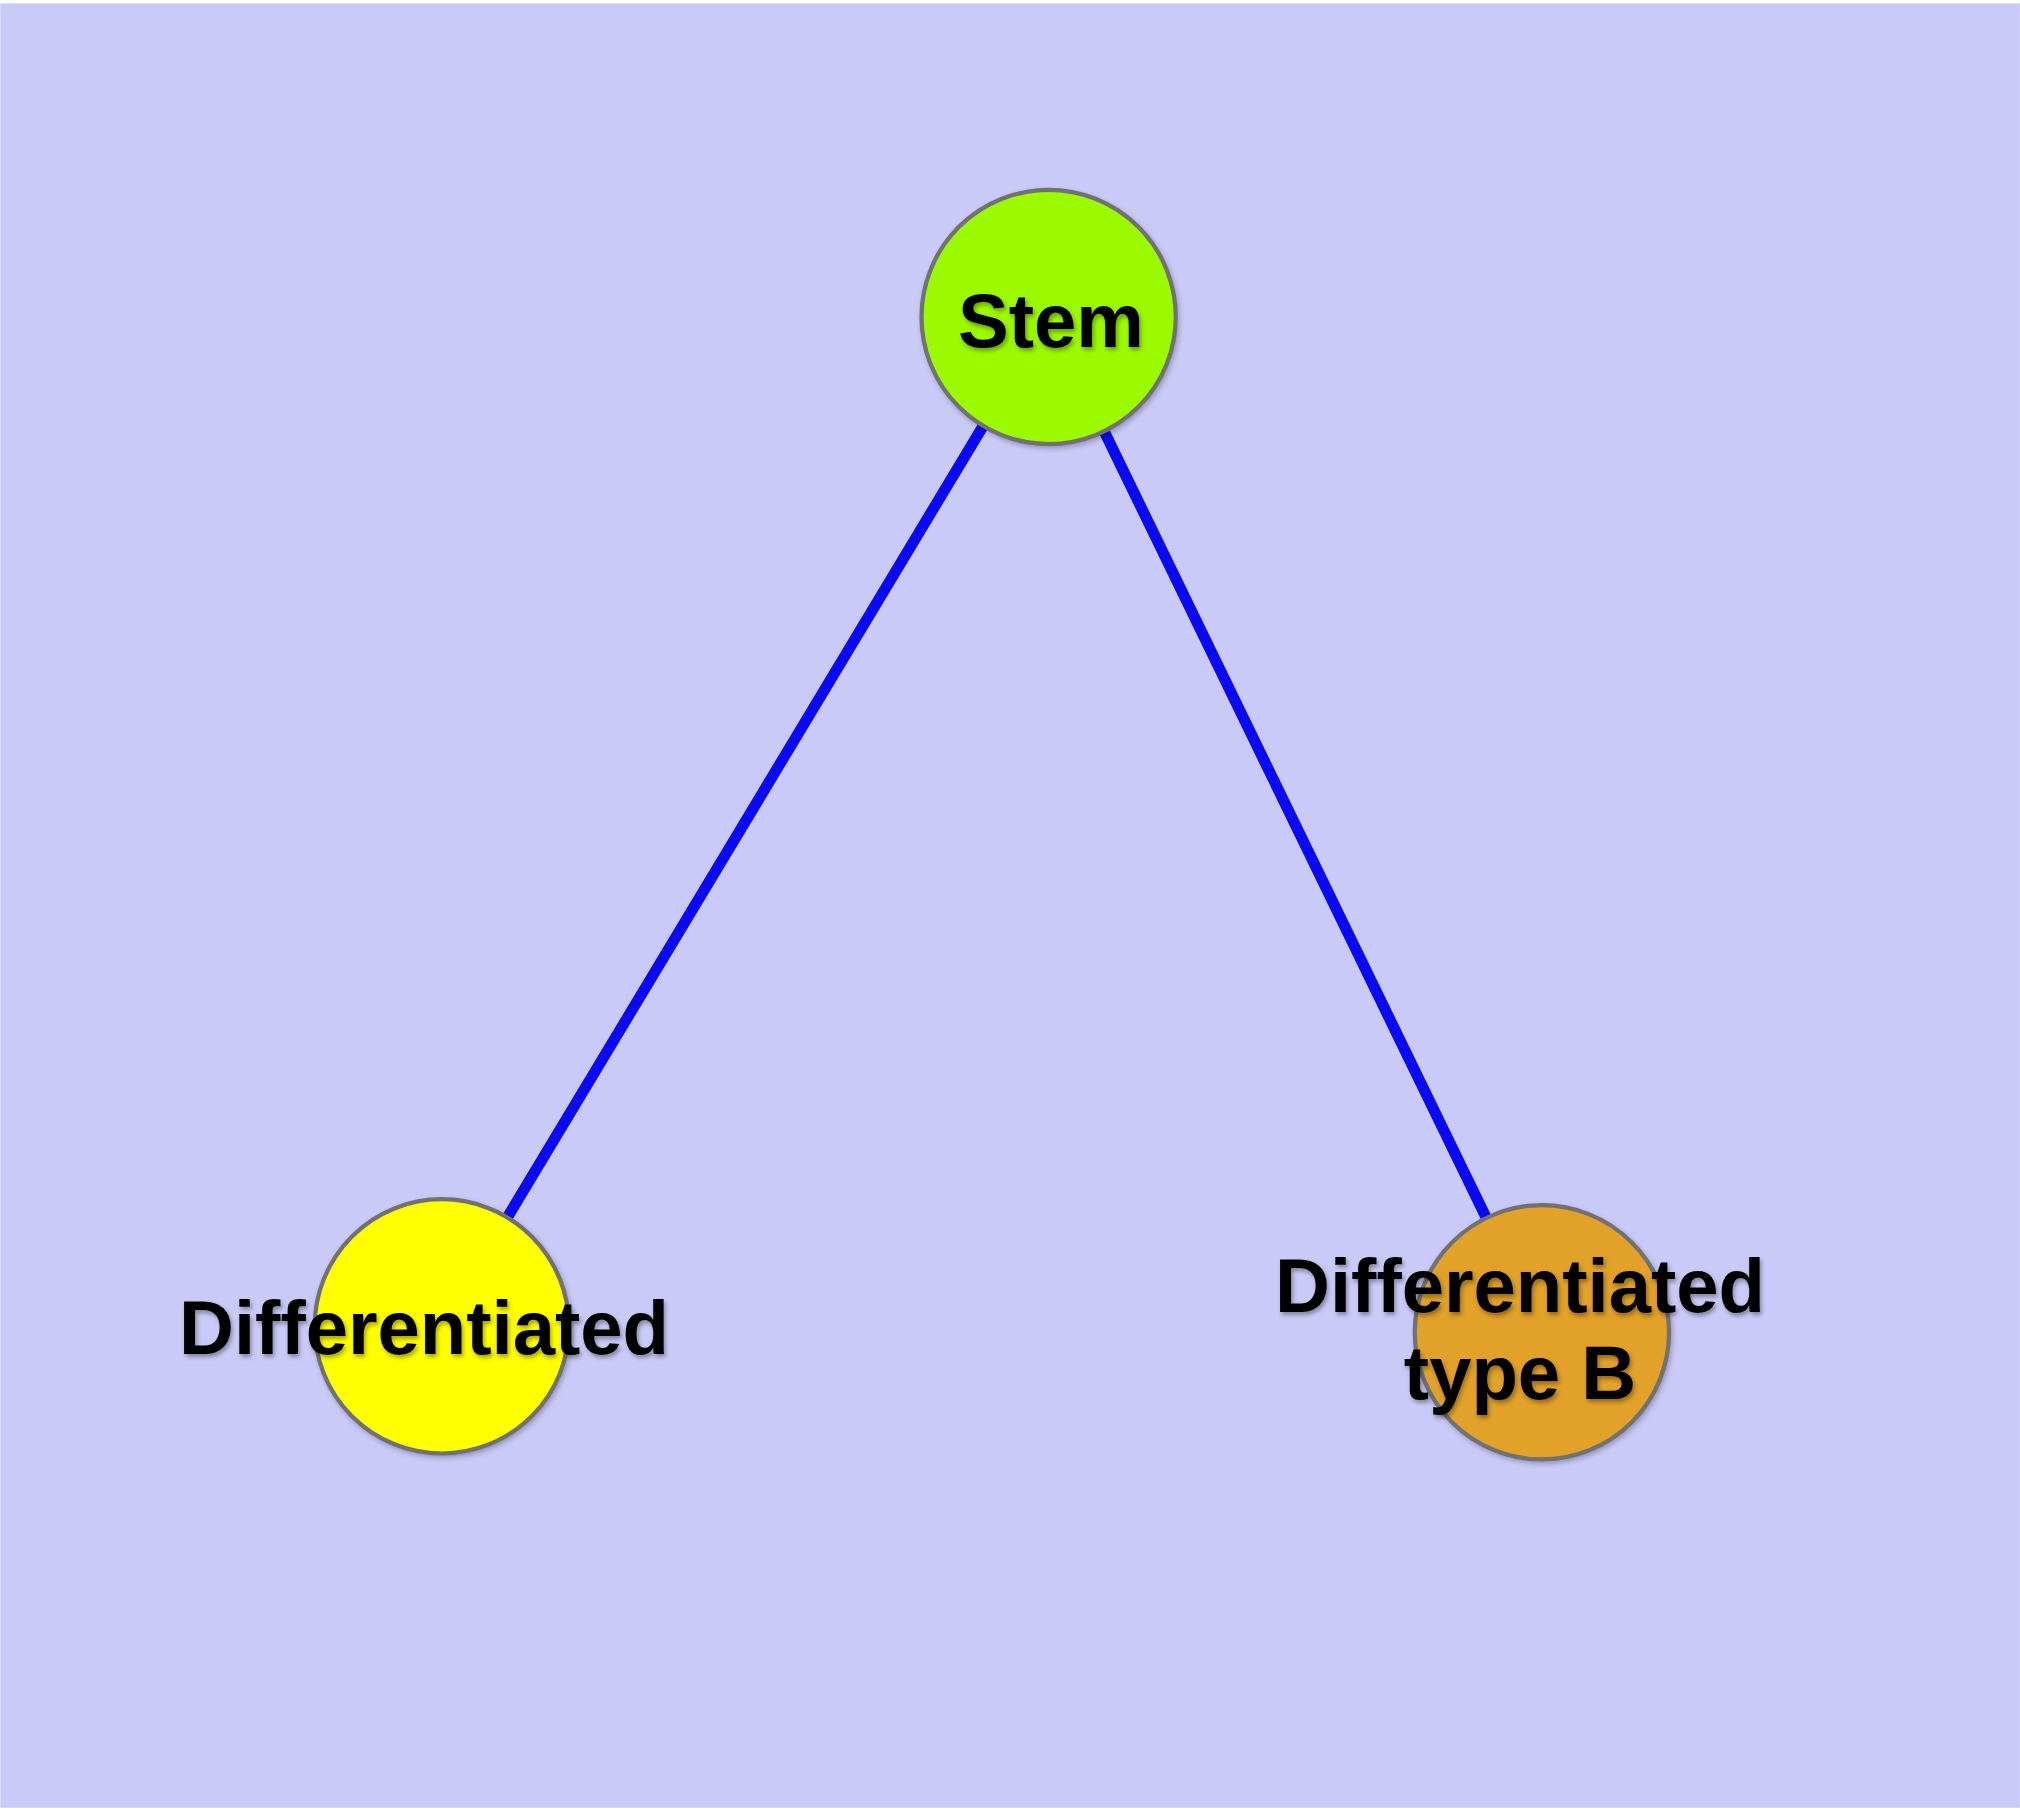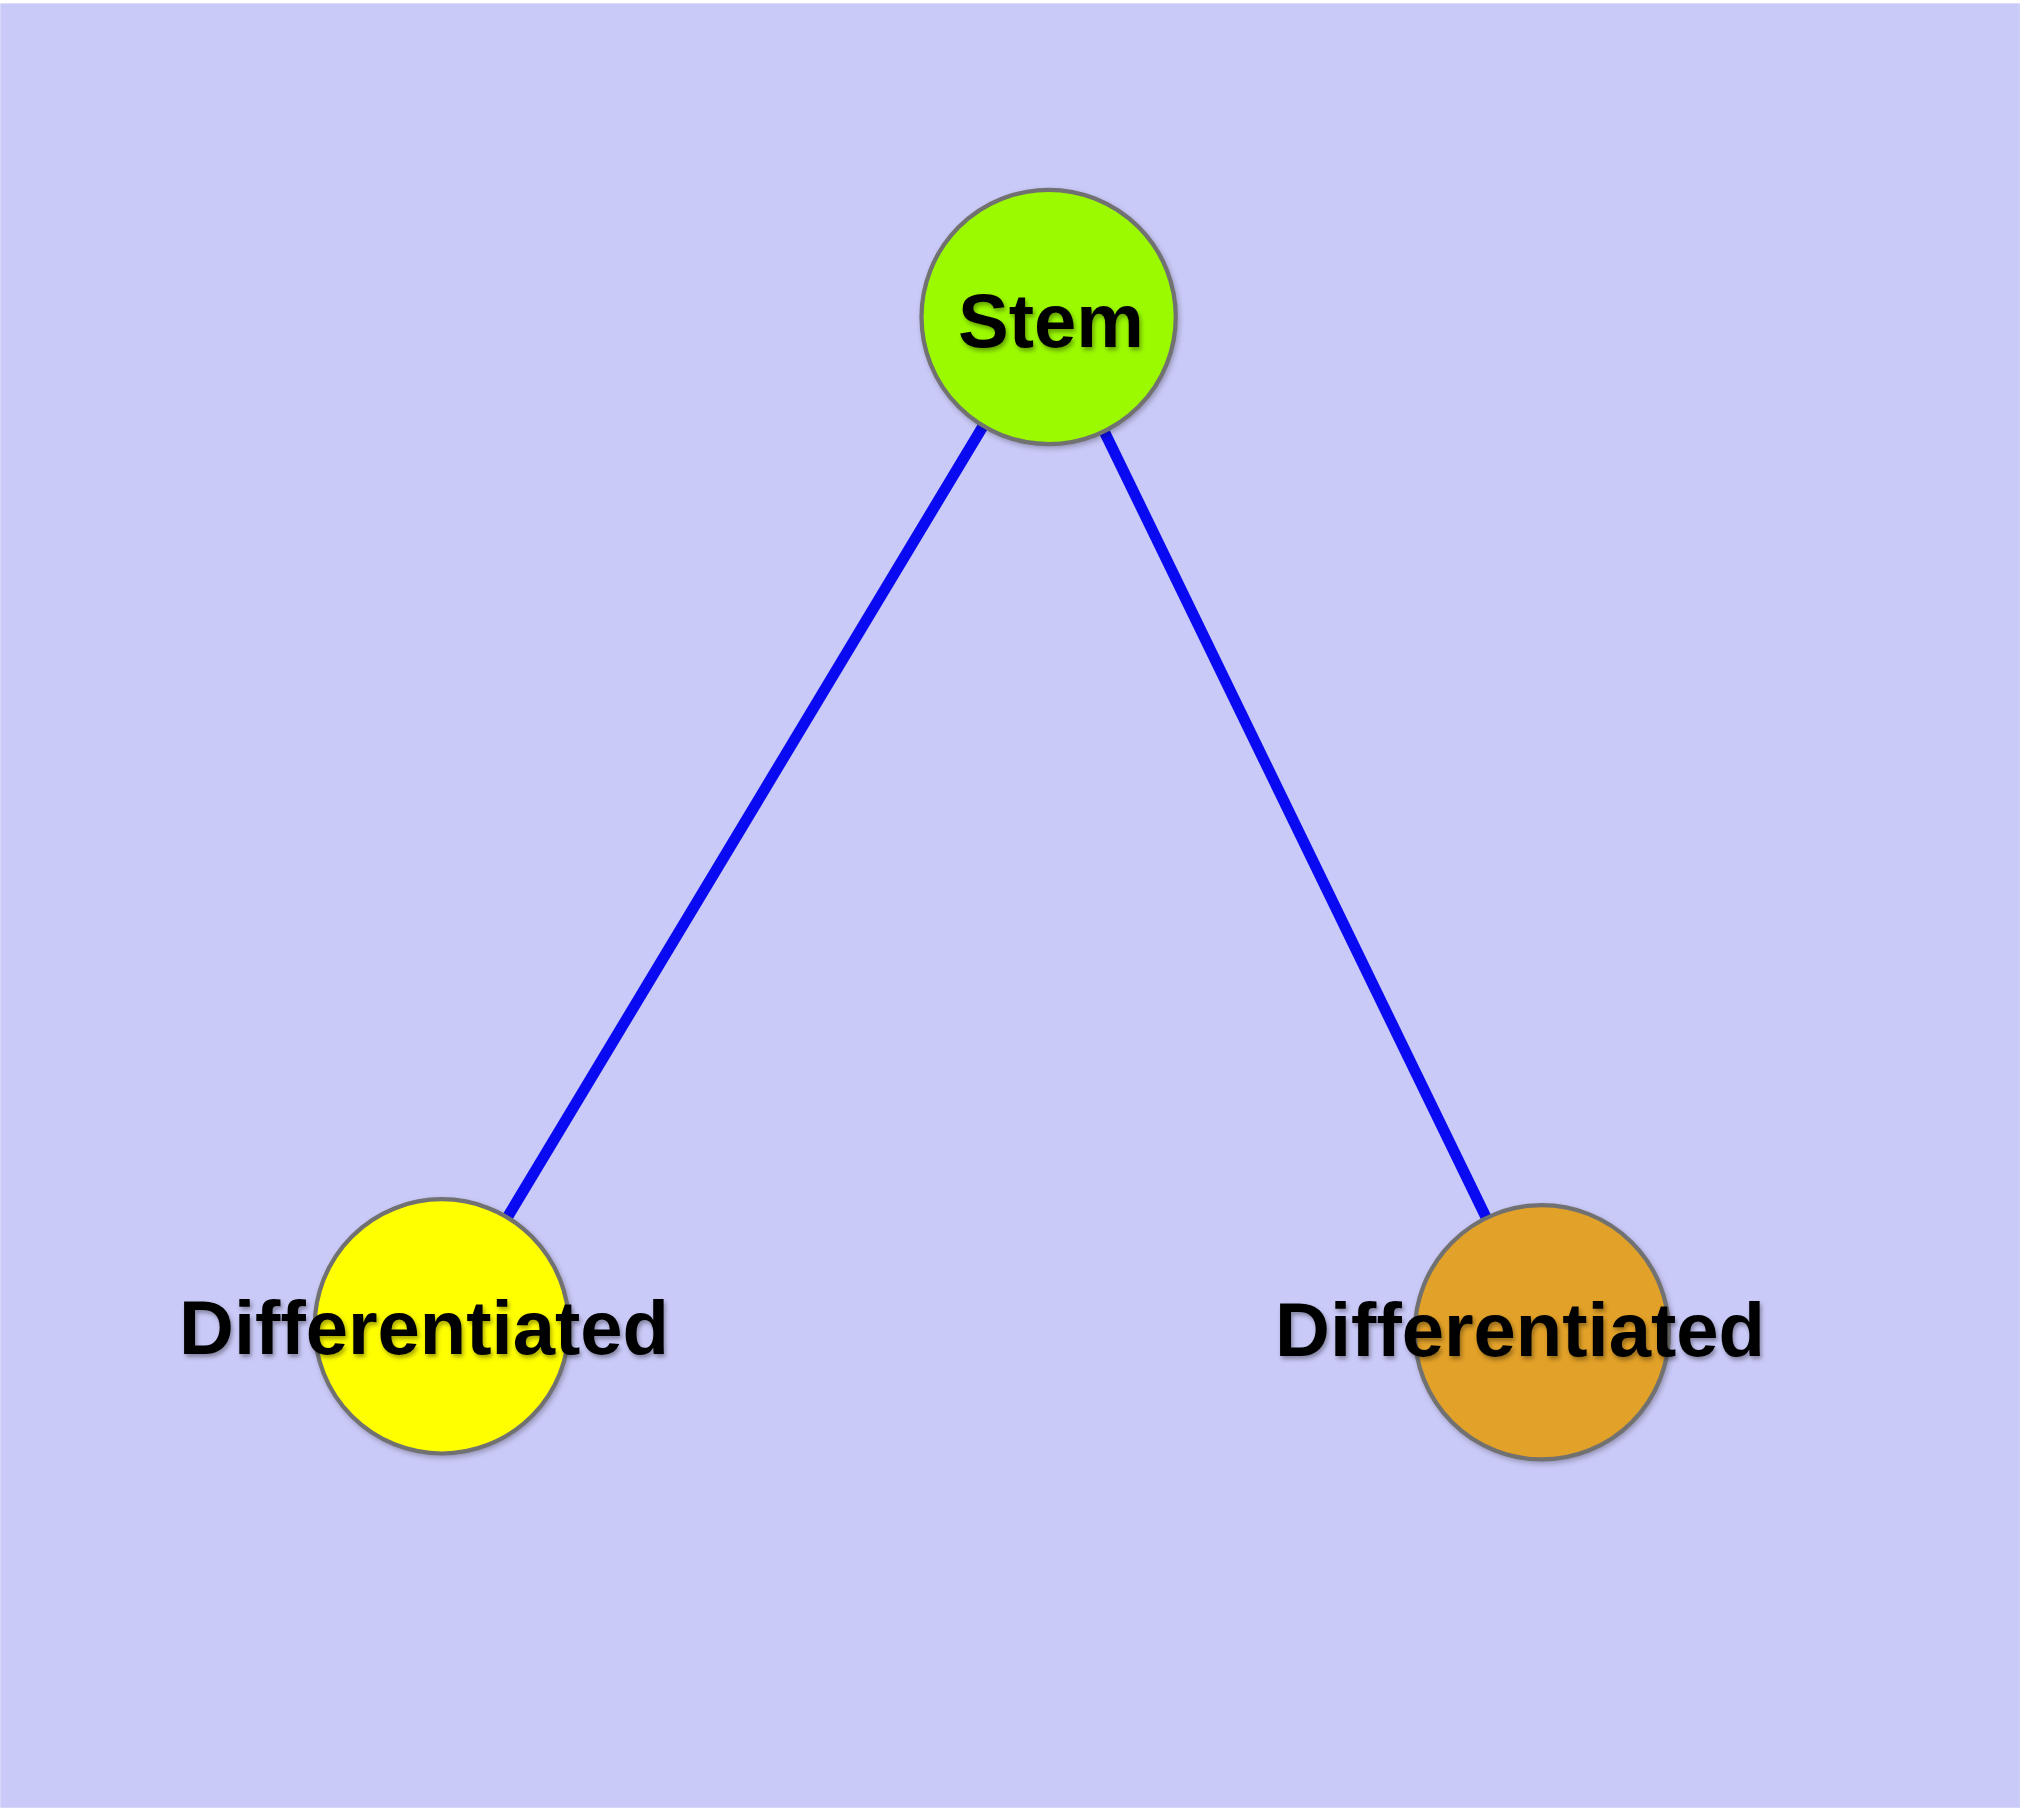--- a/index.html
+++ b/index.html
@@ -60,15 +60,16 @@
   </svg>
 
   <div class="node-label" id="label-stem">Stem</div>
 
   <div class="node-label" id="label-typea">
     <span class="label-line">Differentiated</span>
   </div>
 
   <div class="node-label" id="label-typeb">
     <span class="label-line">Differentiated</span>
+    <span class="label-line">type B</span>
   </div>
 </div>
 
 
 </body></html>

